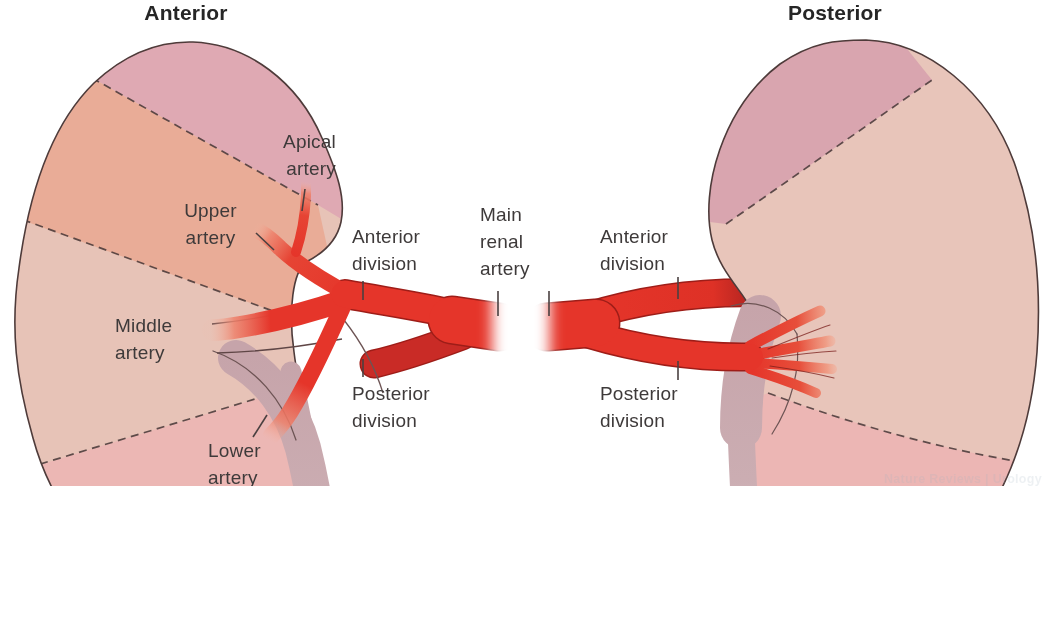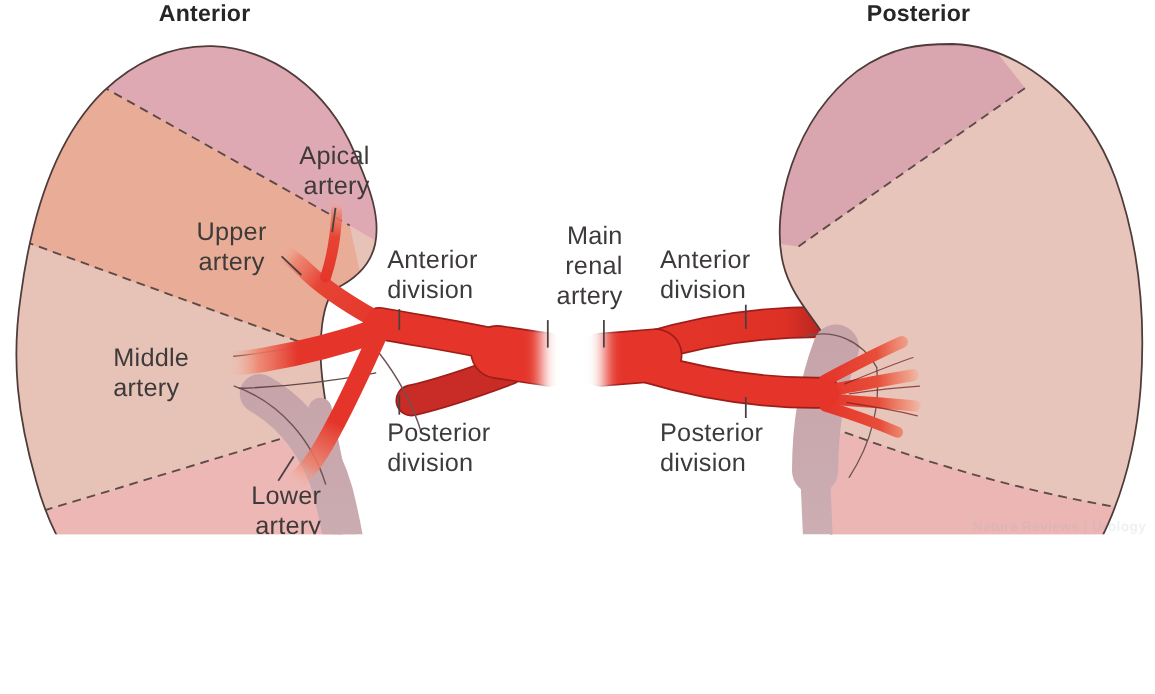--- a/index.html
+++ b/index.html
@@ -1,24 +1,24 @@
 <!DOCTYPE html>
 <html><head>
 <meta charset="utf-8">
 <style>
   html,body{margin:0;padding:0;background:#ffffff;}
   .canvas{position:relative;width:1050px;height:486px;background:#ffffff;overflow:hidden;
           font-family:"Liberation Sans","DejaVu Sans",sans-serif;}
   .art{position:absolute;left:0;top:0;}
-  .lbl{position:absolute;color:#3e3a3a;font-size:23px;line-height:27px;
+  .lbl{position:absolute;color:#3e3a3a;font-size:19px;line-height:27px;
        white-space:pre-line;letter-spacing:.2px;}
   .hdr{position:absolute;top:1px;color:#262626;font-size:21px;font-weight:bold;
        text-align:center;letter-spacing:.2px;}
   .ra{text-align:right;}
-  .ca{text-align:right;}
+  .ca{text-align:left;}
   .attrib{position:absolute;right:8px;bottom:0px;font-size:12.5px;color:#9fb2bf;
           opacity:.18;font-weight:bold;letter-spacing:.3px;}
 </style>
 </head>
 <body>
 
 <div class="canvas">
 
 <svg class="art" width="1050" height="631" viewBox="0 0 1050 631">
   <defs>
@@ -179,21 +179,21 @@
   </g>
 </svg>
 
 <div class="hdr" style="left:116px;width:140px;">Anterior</div>
 <div class="hdr" style="left:765px;width:140px;">Posterior</div>
 
 <div class="lbl ra" style="left:240px;top:128px;width:96px;">Apical
 artery</div>
 <div class="lbl ra" style="left:168px;top:197px;width:85px;text-align:center;">Upper
 artery</div>
-<div class="lbl" style="left:103px;top:312px;">Middle
+<div class="lbl" style="left:115px;top:312px;">Middle
 artery</div>
 <div class="lbl ca" style="left:208px;top:437px;width:84px;">Lower
 artery</div>
 <div class="lbl" style="left:352px;top:223px;">Anterior
 division</div>
 <div class="lbl" style="left:352px;top:380px;">Posterior
 division</div>
 <div class="lbl ca" style="left:480px;top:201px;width:86px;">Main
 renal
 artery</div>

